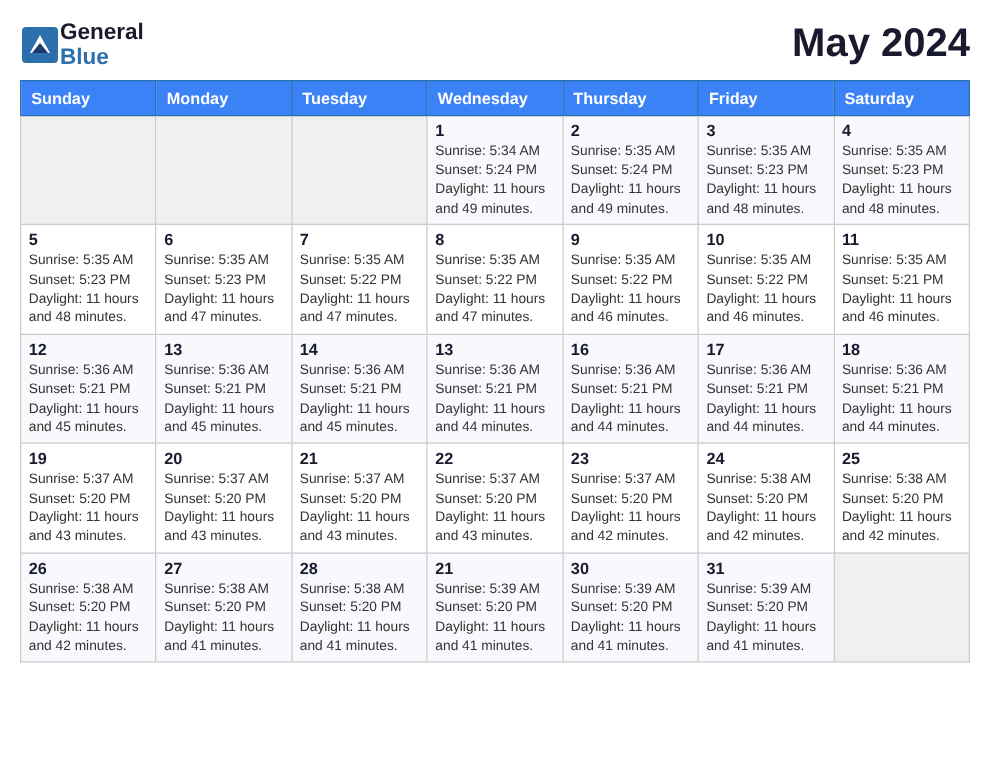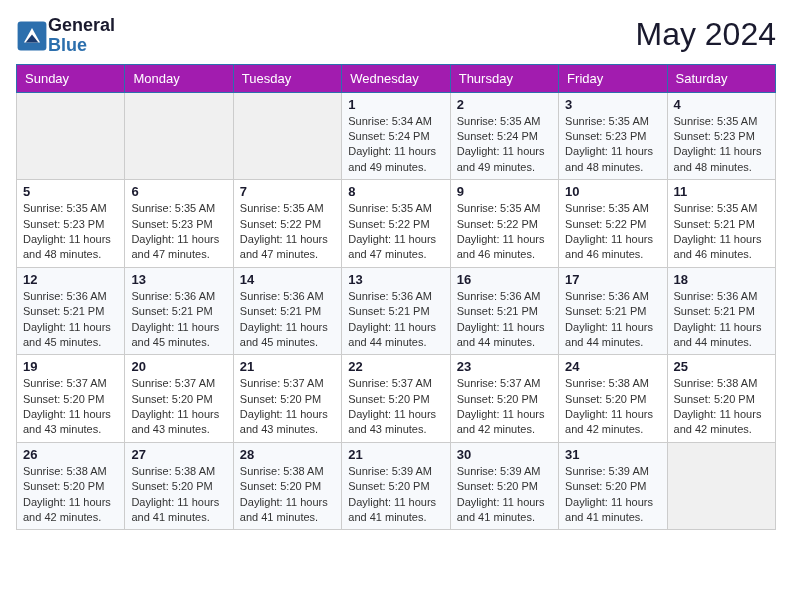--- a/index.html
+++ b/index.html
@@ -30,39 +30,39 @@
     .logo-text span { color: #2c6fad; }
     .logo-icon {
       width: 32px;
       height: 32px;
     }
     .title-block {
       text-align: right;
     }
     .month-title {
       font-size: 32px;
-      font-weight: normal;
+      font-weight: bold;
       color: #1a1a2e;
     }
     .location {
       font-size: 16px;
       color: #444;
     }
     .calendar {
       width: 100%;
       border-collapse: collapse;
       font-size: 11px;
     }
     .calendar thead th {
-      background: #a21caf;
+      background: #3b82f6;
       color: #fff;
       text-align: left;
       padding: 6px 8px;
       font-size: 13px;
-      font-weight: normal;
+      font-weight: bold;
       border: 1px solid #2c6fad;
     }
     .calendar tbody td {
       border: 1px solid #ccc;
       vertical-align: top;
       padding: 4px 6px;
       width: calc(100% / 7);
       min-height: 80px;
       background: #fff;
     }

